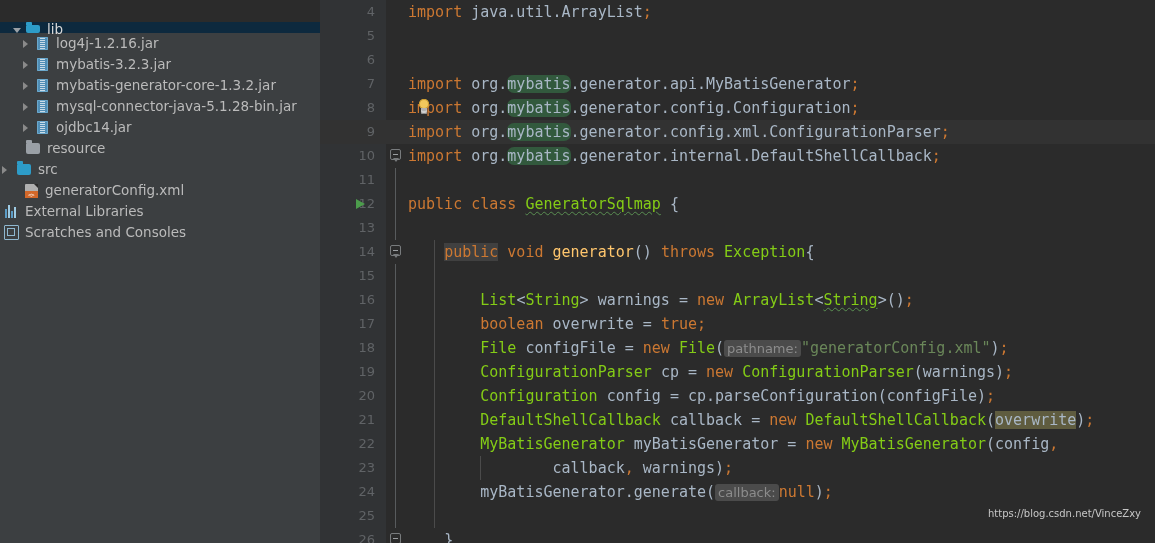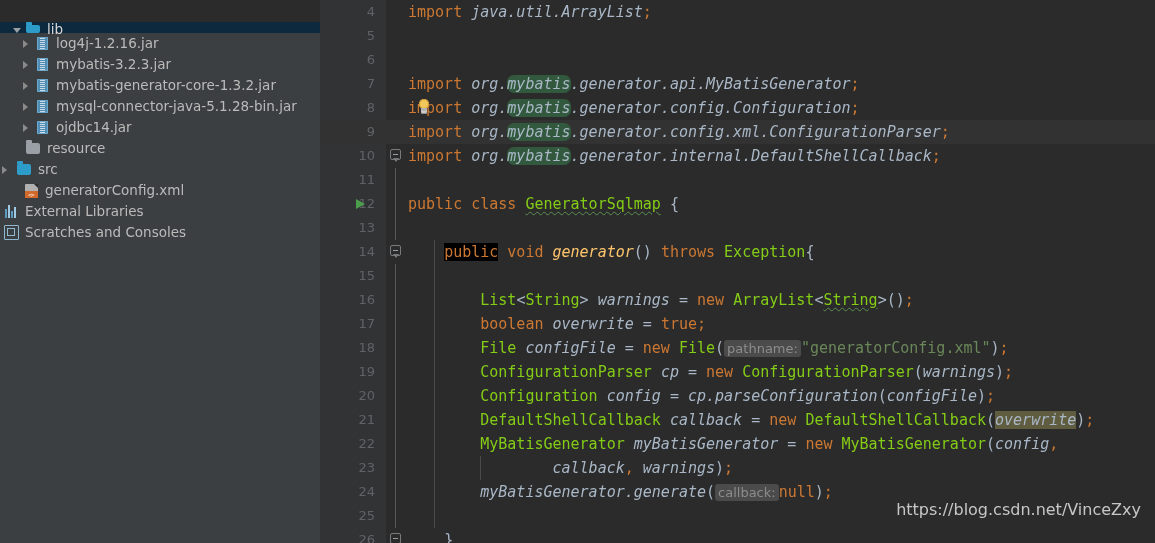--- a/index.html
+++ b/index.html
@@ -264,27 +264,27 @@
   .indent-guide {
     position: absolute;
     top: 0;
     width: 1px;
     height: 24px;
     background: #4b4b4b;
     z-index: 1;
   }
   
   .kw   { color: #cc7832; }
-  .txt  { color: #a9b7c6; font-style: italic; }
+  .txt  { color: #a9b7c6; }
   .str  { color: #6a8759; }
   .cls  { color: #84cc16; }
   .punct{ color: #a9b7c6; }
   .semi { color: #cc7832; }
   .hl-mybatis { background: #32593d; border-radius: 7px; }
-  .hl-kw { background: #000000; }
+  .hl-kw { background: #404040; }
   .hl-ident { background: #5f5c3f; }
   .hint {
     background: #4b4b4b;
     color: #8c8c8c;
     border-radius: 3px;
     font-family: "DejaVu Sans", sans-serif;
     font-size: 13px;
     padding: 1px 3px;
   }
   .wavy {
@@ -316,21 +316,21 @@
     width: 6px; height: 6px;
     background: #b0b0b0;
     border-radius: 0 0 2px 2px;
     box-shadow: inset 0 -1px 0 #8a8a8a, inset 0 -3px 0 #cfcfcf;
   }
   .watermark {
     position: absolute;
     right: 14px;
     bottom: 24px;
     color: #cfcfcf;
-    font-size: 16px;
+    font-size: 10px;
     font-family: "DejaVu Sans", sans-serif;
     opacity: 0.95;
     z-index: 10;
     white-space: nowrap;
   }
 </style>
 </head>
 <body>
 
 <div class="ide">

